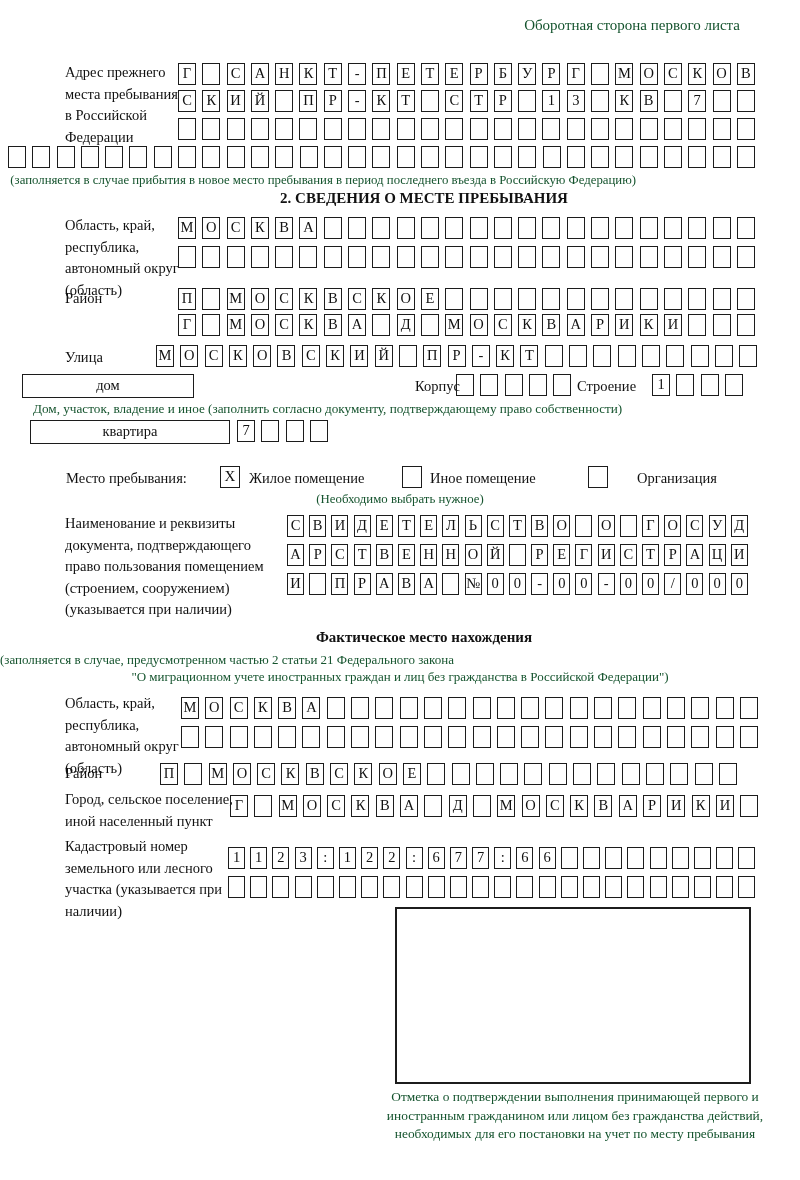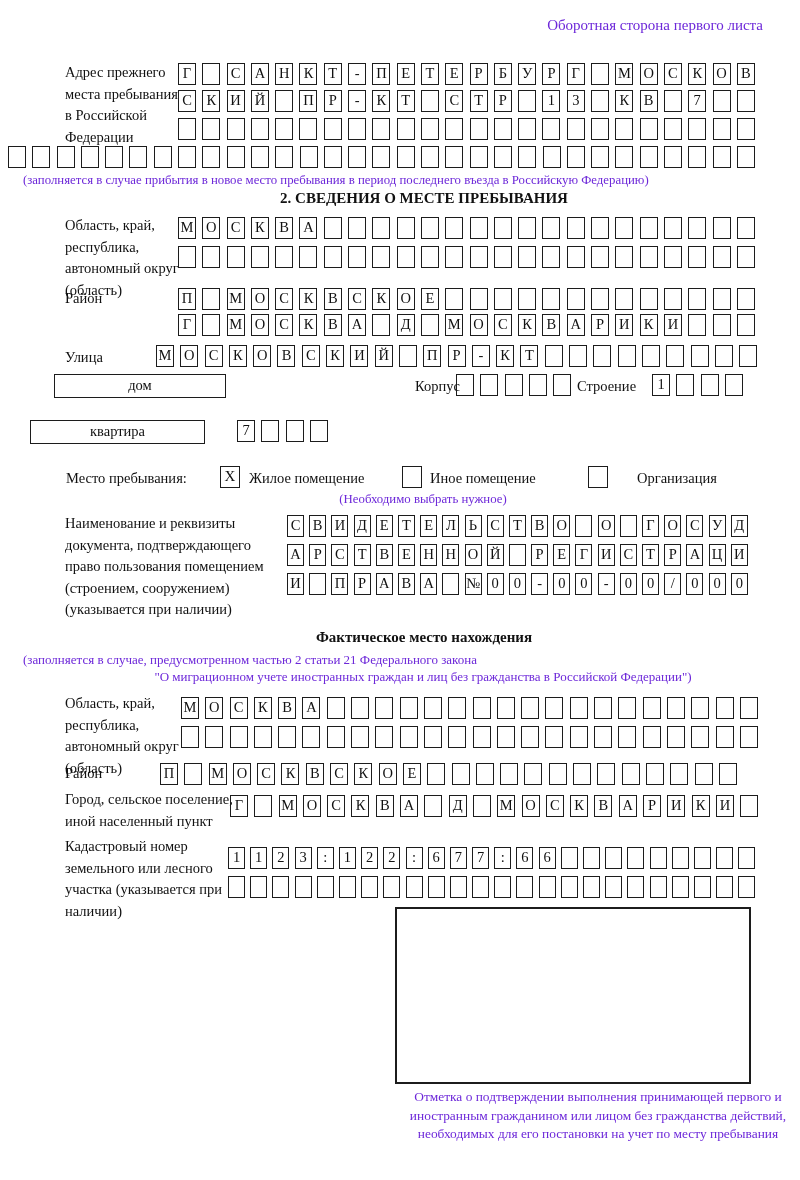--- a/index.html
+++ b/index.html
@@ -3,21 +3,21 @@
 <meta charset="utf-8">
 <style>
   html,body { margin:0; padding:0; background:#ffffff; }
   #page {
     position:relative; width:800px; height:1180px; background:#ffffff;
     font-family:"Liberation Serif","DejaVu Serif",serif; color:#111;
     overflow:hidden;
   }
   .lbl { position:absolute; font-size:14.5px; line-height:21.5px; color:#111; }
   .title { position:absolute; left:0; width:800px; text-align:center; font-weight:bold; font-size:15px;margin-left:24px; }
-  .note { position:absolute; font-size:12.8px; color:#6d28d9;margin-left:23px; }
+  .note { position:absolute; font-size:12.8px; color:#14532d; }
   .cellrow { position:absolute; white-space:nowrap; }
   .cell {
     display:inline-block; width:18px; height:22px; box-sizing:border-box;
     border:1.8px solid #1c1c1c; margin-right:6.3px;
     text-align:center; font-size:14.5px; line-height:19px; vertical-align:top;
   }
   .tight .cell { width:17px; margin-right:5.2px; }
   .widebox {
     position:absolute; box-sizing:border-box; height:24px;
     border:1.8px solid #1c1c1c; text-align:center; font-size:14.5px; line-height:21px;
@@ -33,43 +33,44 @@
 
 <div id="page">
 
   <div class="note" style="top:17px; left:0; width:740px; text-align:right; font-size:15px;">Оборотная сторона первого листа</div>
 
   <div class="lbl" style="left:65px; top:62px; width:122px;">Адрес прежнего места пребывания в Российской Федерации</div>
   <div class="cellrow" style="left:178px; top:63px;"><span class="cell">Г</span><span class="cell"></span><span class="cell">С</span><span class="cell">А</span><span class="cell">Н</span><span class="cell">К</span><span class="cell">Т</span><span class="cell">-</span><span class="cell">П</span><span class="cell">Е</span><span class="cell">Т</span><span class="cell">Е</span><span class="cell">Р</span><span class="cell">Б</span><span class="cell">У</span><span class="cell">Р</span><span class="cell">Г</span><span class="cell"></span><span class="cell">М</span><span class="cell">О</span><span class="cell">С</span><span class="cell">К</span><span class="cell">О</span><span class="cell">В</span></div>
   <div class="cellrow" style="left:178px; top:90px;"><span class="cell">С</span><span class="cell">К</span><span class="cell">И</span><span class="cell">Й</span><span class="cell"></span><span class="cell">П</span><span class="cell">Р</span><span class="cell">-</span><span class="cell">К</span><span class="cell">Т</span><span class="cell"></span><span class="cell">С</span><span class="cell">Т</span><span class="cell">Р</span><span class="cell"></span><span class="cell">1</span><span class="cell">3</span><span class="cell"></span><span class="cell">К</span><span class="cell">В</span><span class="cell"></span><span class="cell">7</span><span class="cell"></span><span class="cell"></span></div>
   <div class="cellrow" style="left:178px; top:118px;"><span class="cell"></span><span class="cell"></span><span class="cell"></span><span class="cell"></span><span class="cell"></span><span class="cell"></span><span class="cell"></span><span class="cell"></span><span class="cell"></span><span class="cell"></span><span class="cell"></span><span class="cell"></span><span class="cell"></span><span class="cell"></span><span class="cell"></span><span class="cell"></span><span class="cell"></span><span class="cell"></span><span class="cell"></span><span class="cell"></span><span class="cell"></span><span class="cell"></span><span class="cell"></span><span class="cell"></span></div>
   <div class="cellrow" style="left:8px;  top:146px;"><span class="cell"></span><span class="cell"></span><span class="cell"></span><span class="cell"></span><span class="cell"></span><span class="cell"></span><span class="cell"></span><span class="cell"></span><span class="cell"></span><span class="cell"></span><span class="cell"></span><span class="cell"></span><span class="cell"></span><span class="cell"></span><span class="cell"></span><span class="cell"></span><span class="cell"></span><span class="cell"></span><span class="cell"></span><span class="cell"></span><span class="cell"></span><span class="cell"></span><span class="cell"></span><span class="cell"></span><span class="cell"></span><span class="cell"></span><span class="cell"></span><span class="cell"></span><span class="cell"></span><span class="cell"></span><span class="cell"></span></div>
-  <div class="note" style="top:173px; left:0; width:636px; text-align:left;">(заполняется в случае прибытия в новое место пребывания в период последнего въезда в Российскую Федерацию)</div>
+  <div class="note" style="top:173px; left:0; width:636px; text-align:right;">(заполняется в случае прибытия в новое место пребывания в период последнего въезда в Российскую Федерацию)</div>
 
   <div class="title" style="top:190px;">2. СВЕДЕНИЯ О МЕСТЕ ПРЕБЫВАНИЯ</div>
 
   <div class="lbl" style="left:65px; top:215px; width:122px;">Область, край, республика, автономный округ (область)</div>
   <div class="cellrow" style="left:178px; top:217px;"><span class="cell">М</span><span class="cell">О</span><span class="cell">С</span><span class="cell">К</span><span class="cell">В</span><span class="cell">А</span><span class="cell"></span><span class="cell"></span><span class="cell"></span><span class="cell"></span><span class="cell"></span><span class="cell"></span><span class="cell"></span><span class="cell"></span><span class="cell"></span><span class="cell"></span><span class="cell"></span><span class="cell"></span><span class="cell"></span><span class="cell"></span><span class="cell"></span><span class="cell"></span><span class="cell"></span><span class="cell"></span></div>
   <div class="cellrow" style="left:178px; top:246px;"><span class="cell"></span><span class="cell"></span><span class="cell"></span><span class="cell"></span><span class="cell"></span><span class="cell"></span><span class="cell"></span><span class="cell"></span><span class="cell"></span><span class="cell"></span><span class="cell"></span><span class="cell"></span><span class="cell"></span><span class="cell"></span><span class="cell"></span><span class="cell"></span><span class="cell"></span><span class="cell"></span><span class="cell"></span><span class="cell"></span><span class="cell"></span><span class="cell"></span><span class="cell"></span><span class="cell"></span></div>
 
   <div class="lbl" style="left:65px; top:288px;">Район</div>
   <div class="cellrow" style="left:178px; top:288px;"><span class="cell">П</span><span class="cell"></span><span class="cell">М</span><span class="cell">О</span><span class="cell">С</span><span class="cell">К</span><span class="cell">В</span><span class="cell">С</span><span class="cell">К</span><span class="cell">О</span><span class="cell">Е</span><span class="cell"></span><span class="cell"></span><span class="cell"></span><span class="cell"></span><span class="cell"></span><span class="cell"></span><span class="cell"></span><span class="cell"></span><span class="cell"></span><span class="cell"></span><span class="cell"></span><span class="cell"></span><span class="cell"></span></div>
 
   <div class="cellrow" style="left:178px; top:314px;"><span class="cell">Г</span><span class="cell"></span><span class="cell">М</span><span class="cell">О</span><span class="cell">С</span><span class="cell">К</span><span class="cell">В</span><span class="cell">А</span><span class="cell"></span><span class="cell">Д</span><span class="cell"></span><span class="cell">М</span><span class="cell">О</span><span class="cell">С</span><span class="cell">К</span><span class="cell">В</span><span class="cell">А</span><span class="cell">Р</span><span class="cell">И</span><span class="cell">К</span><span class="cell">И</span><span class="cell"></span><span class="cell"></span><span class="cell"></span></div>
 
   <div class="lbl" style="left:65px; top:347px;">Улица</div>
   <div class="cellrow" style="left:156px; top:345px;"><span class="cell">М</span><span class="cell">О</span><span class="cell">С</span><span class="cell">К</span><span class="cell">О</span><span class="cell">В</span><span class="cell">С</span><span class="cell">К</span><span class="cell">И</span><span class="cell">Й</span><span class="cell"></span><span class="cell">П</span><span class="cell">Р</span><span class="cell">-</span><span class="cell">К</span><span class="cell">Т</span><span class="cell"></span><span class="cell"></span><span class="cell"></span><span class="cell"></span><span class="cell"></span><span class="cell"></span><span class="cell"></span><span class="cell"></span><span class="cell"></span></div>
 
-  <div class="widebox" style="left:22px; top:374px; width:172px;margin-left:32px;">дом</div>
+  <div class="widebox" style="left:22px; top:374px; width:172px;">дом</div>
   <div class="lbl" style="left:395px; top:376px;margin-left:20px;">Корпус</div>
   <div class="cellrow" style="left:456px; top:374px;"><span class="cell"></span><span class="cell"></span><span class="cell"></span><span class="cell"></span><span class="cell"></span></div>
   <div class="lbl" style="left:577px; top:376px;">Строение</div>
   <div class="cellrow" style="left:652px; top:374px;"><span class="cell">1</span><span class="cell"></span><span class="cell"></span><span class="cell"></span></div>
+  <div class="note" style="left:33px; top:401px; font-size:13.2px;">Дом, участок, владение и иное (заполнить согласно документу, подтверждающему право собственности)</div>
 
-  <div class="widebox" style="left:30px; top:420px; width:175px;">квартира</div>
+  <div class="widebox" style="left:30px; top:420px; width:200px;">квартира</div>
   <div class="cellrow" style="left:237px; top:420px;"><span class="cell">7</span><span class="cell"></span><span class="cell"></span><span class="cell"></span></div>
 
   <div class="lbl" style="left:66px; top:468px;">Место пребывания:</div>
   <span class="checkbox" style="left:220px; top:466px;">X</span>
   <div class="lbl" style="left:249px; top:468px;">Жилое помещение</div>
   <span class="checkbox" style="left:402px; top:466px;"></span>
   <div class="lbl" style="left:430px; top:468px;">Иное помещение</div>
   <span class="checkbox" style="left:588px; top:466px;"></span>
   <div class="lbl" style="left:637px; top:468px;">Организация</div>
   <div class="note" style="left:240px; top:492px; width:320px; text-align:center;">(Необходимо выбрать нужное)</div>

